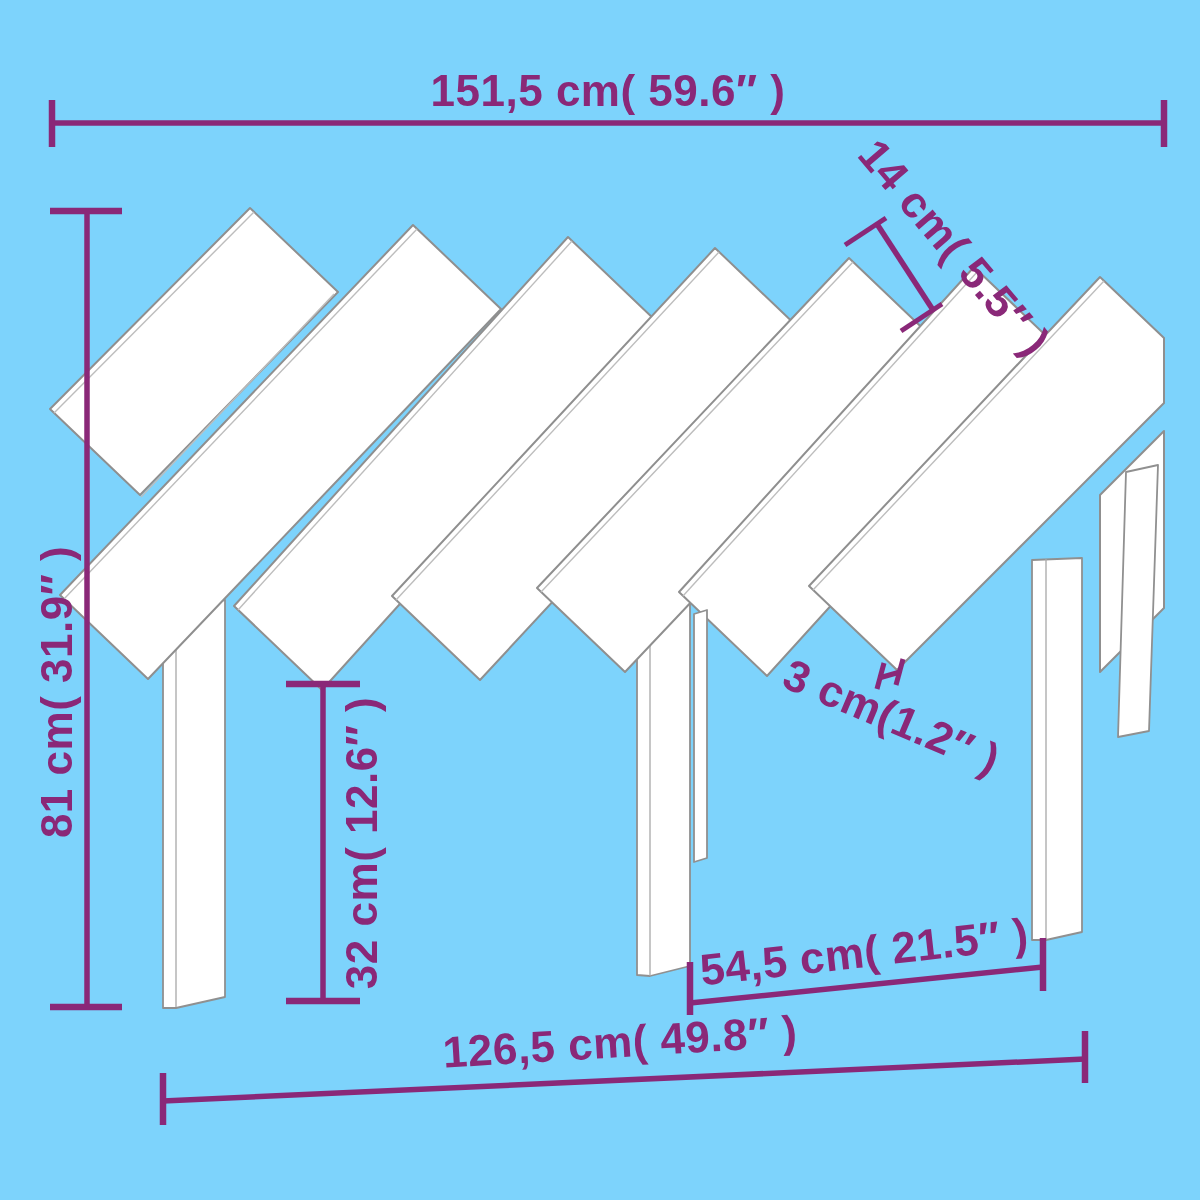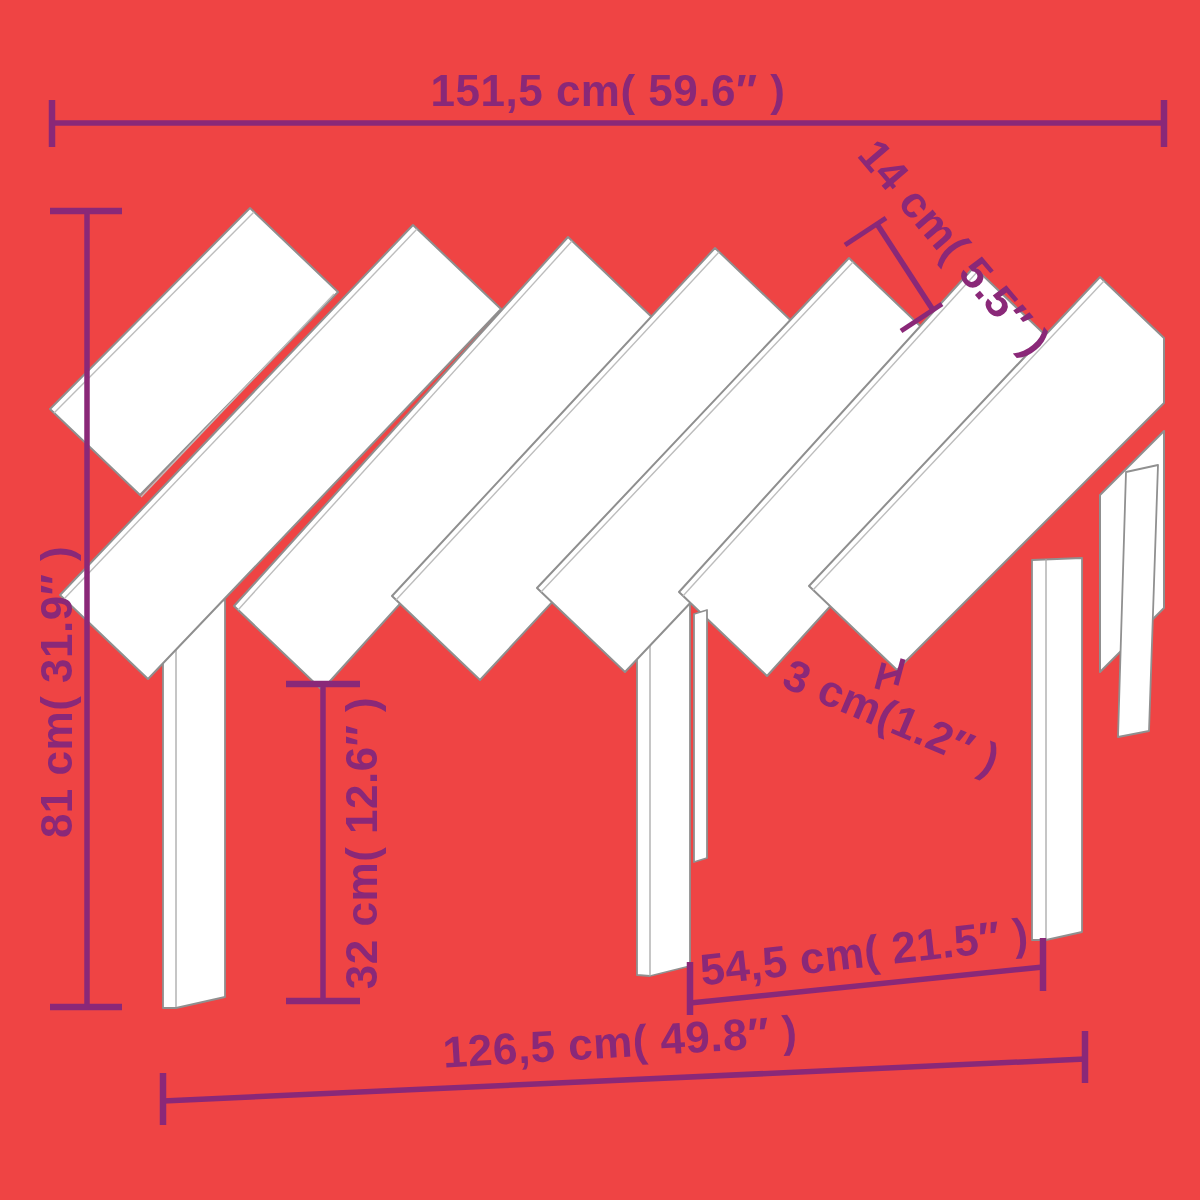--- a/index.html
+++ b/index.html
@@ -7,21 +7,21 @@
     padding: 0;
     background: #ffffff;
     width: 1200px;
     height: 1200px;
     font-family: "Liberation Sans", sans-serif;
   }
   .stage {
     position: relative;
     width: 1200px;
     height: 1200px;
-    background: #ef4444;
+    background: #7dd3fc;
     overflow: hidden;
   }
   svg { display: block; }
   .slat {
     fill: #ffffff;
     stroke: #8f8f8f;
     stroke-width: 2;
     stroke-linejoin: round;
   }
   .edge-hl {

